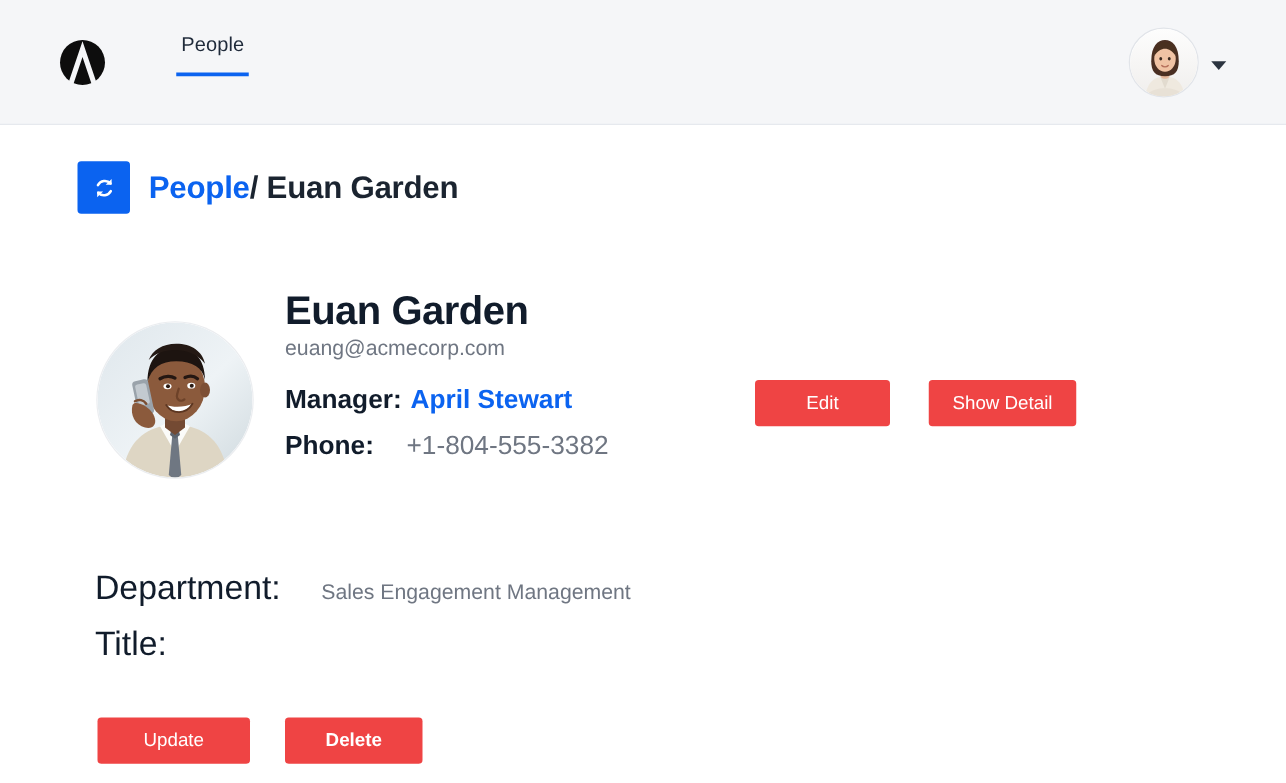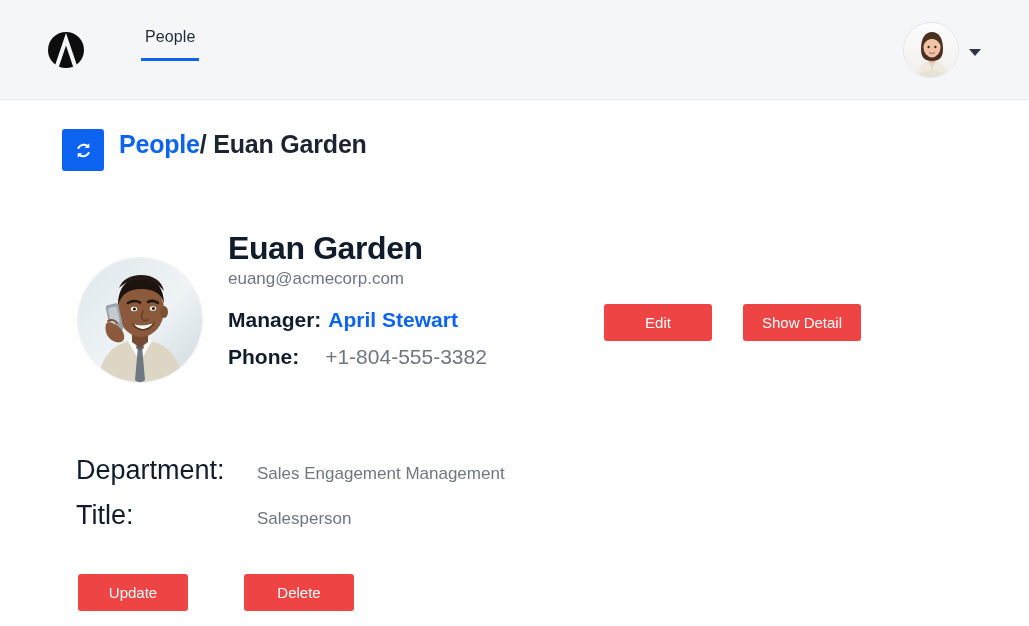--- a/index.html
+++ b/index.html
@@ -93,20 +93,21 @@
     border-top: 7px solid #2b3440;
     margin-top: 4px;
   }
 
   
   .breadcrumb-row {
     position: absolute;
     left: 62px;
     top: 129px;
     display: flex;
+    align-items: center;
     gap: 15px;
   }
 
   .refresh-button {
     width: 42px;
     height: 42px;
     background: #0b63f0;
     border: none;
     border-radius: 3px;
     display: flex;
@@ -245,29 +246,30 @@
     color: #6f7682;
     line-height: 28px;
     margin-left: 28px;
   }
 
   
   .btn-update {
     position: absolute;
     left: 78px;
     top: 574px;
-    width: 110px;
+    width: 122px;
     height: 37px;
   }
   .btn-delete {
     position: absolute;
-    left: 244px;
+    left: 228px;
     top: 574px;
     width: 110px;
     height: 37px;
+    font-weight: bold;
   }
 </style>
 </head>
 <body>
 
 <div class="topbar">
 
   <div class="brand-logo">
     <svg viewBox="0 0 44 44" xmlns="http://www.w3.org/2000/svg">
       <defs>
@@ -412,18 +414,17 @@
 <button class="btn btn-edit">Edit</button>
 <button class="btn btn-showdetail">Show Detail</button>
 
 <div class="detail-fields">
   <div class="detail-row">
     <div class="detail-label">Department:</div>
     <div class="detail-value">Sales Engagement Management</div>
   </div>
   <div class="detail-row">
     <div class="detail-label">Title:</div>
-    <div class="detail-value">Salesperson</div>
   </div>
 </div>
 
 <button class="btn btn-update">Update</button>
 <button class="btn btn-delete">Delete</button>
 
 </body></html>

